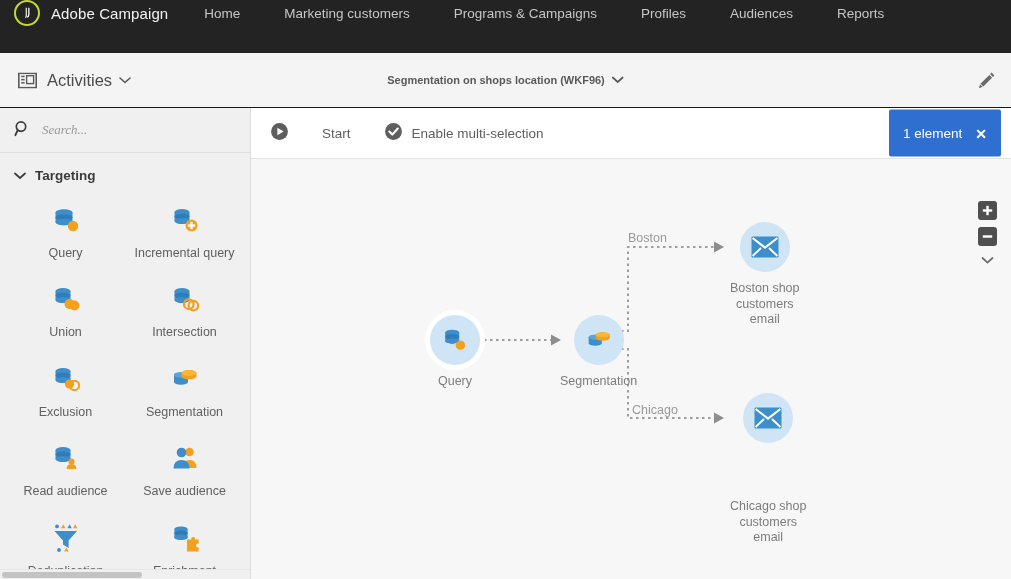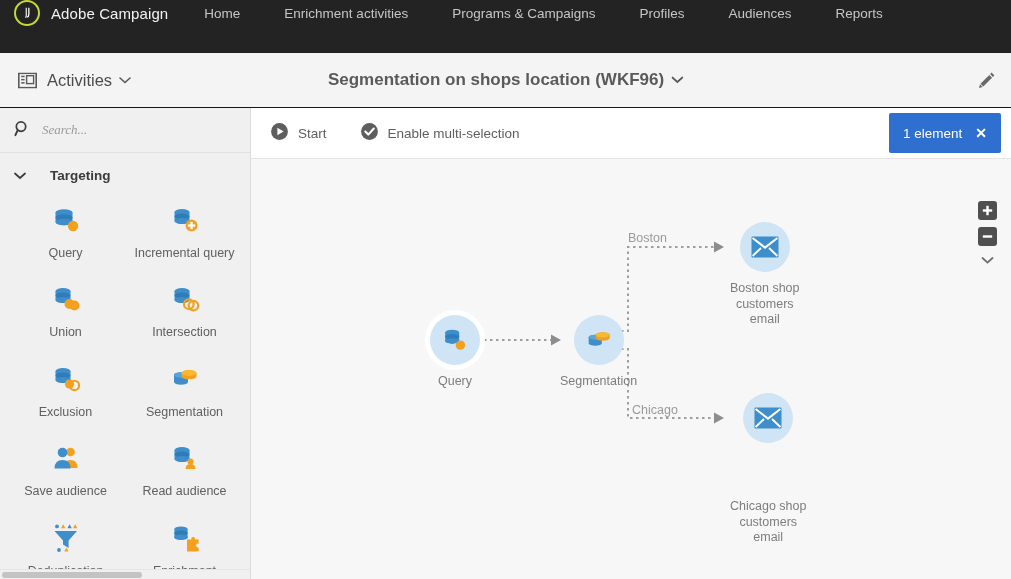--- a/index.html
+++ b/index.html
@@ -50,21 +50,21 @@
   }
   .panel-icon { width: 19px; height: 16px; flex: 0 0 auto; }
   .activities-label {
     font-size: 16.5px; color: #4b4b4b; margin-left: 10px; white-space: nowrap;
   }
   .chev { margin-left: 7px; display: inline-flex; }
   .wf-title {
     position: absolute; left: 50%; top: 50%;
     transform: translate(-50%, -50%);
     display: flex; align-items: center;
-    font-size: 17px; font-weight: bold; color: #5a5a5a;
+    font-size: 11px; font-weight: bold; color: #5a5a5a;
     white-space: nowrap; cursor: pointer;
   }
   .edit-pencil {
     position: absolute; right: 14px; top: 50%; transform: translateY(-50%);
     width: 20px; height: 20px; cursor: pointer;
   }
 
   
   .sidebar {
     position: absolute; left: 0; top: 108px;
@@ -84,21 +84,21 @@
     font-size: 13px; font-style: italic; color: #8a8a8a;
     margin-left: 11px; width: 180px;
   }
   .search-input::placeholder { color: #9a9a9a; font-style: italic; }
 
   .group-head {
     display: flex; align-items: center;
     padding: 13px 14px 9px 14px; cursor: pointer;
   }
   .group-title {
-    font-size: 13.5px; font-weight: bold; color: #3b3b3b; margin-left: 24px;
+    font-size: 13.5px; font-weight: bold; color: #3b3b3b; margin-left: 9px;
   }
   .grid {
     display: grid; grid-template-columns: 1fr 1fr;
     row-gap: 10px; padding: 4px 6px 12px 6px;
   }
   .tile {
     display: flex; flex-direction: column; align-items: center;
     padding: 6px 2px; cursor: pointer;
   }
   .tile-icon { height: 34px; display: flex; align-items: center; justify-content: center; }
@@ -118,26 +118,26 @@
   
   .canvas-toolbar {
     position: absolute; left: 251px; top: 108px;
     width: 760px; height: 51px;
     background: #ffffff; border-bottom: 1px solid #e4e4e4;
     display: flex; align-items: center;
   }
   .tb-item {
     display: flex; align-items: center; margin-left: 22px; cursor: pointer;
   }
-  .tb-item:first-child { margin-left: 19px; }
+  .tb-item:first-child { margin-left: 19px; gap: 24px; }
   .tb-label { font-size: 13.5px; color: #5e5e5e; margin-left: 9px; white-space: nowrap; }
   .element-badge {
     position: absolute; right: 10px; top: 50%; transform: translateY(-50%);
     background: #2f6fd0; color: #ffffff;
-    height: 40px; padding: 0 14px; border-radius: 2px;
+    height: 47px; padding: 0 14px; border-radius: 2px;
     display: flex; align-items: center; cursor: pointer;
   }
   .eb-text { font-size: 13.5px; white-space: nowrap; }
   .eb-x { margin-left: 13px; font-size: 14px; font-weight: bold; line-height: 1; }
 
   
   .canvas {
     position: absolute; left: 251px; top: 159px;
     width: 760px; height: 420px;
     background: #f7f7f7; overflow: hidden;
@@ -182,21 +182,21 @@
       <span class="brand-logo">
         <svg width="14" height="14" viewBox="0 0 14 14">
           <path d="M4.6 1.8 h2.2 v8.4 q0 1.6 -1.6 1.9 v-1.3 q0.5 -0.2 0.5 -0.9 v-8.1 z" fill="#ffffff"></path>
           <path d="M7.6 1.8 h1.9 v6.6 q0 2.4 -2.4 3.4 v-1.4 q1.1 -0.6 1.1 -2.1 v-6.5 z" fill="#ffffff"></path>
         </svg>
       </span>
       <span class="brand-name">Adobe Campaign</span>
     </div>
     <div class="navlinks">
       <span class="navlink">Home</span>
-      <span class="navlink">Enrichment activities</span>
+      <span class="navlink">Marketing customers</span>
       <span class="navlink">Programs &amp; Campaigns</span>
       <span class="navlink">Profiles</span>
       <span class="navlink">Audiences</span>
       <span class="navlink">Reports</span>
     </div>
   </div>
 
   <div class="subheader">
     <div class="activities-btn">
       <span class="panel-icon">
@@ -336,41 +336,41 @@
             <path d="M12.5 10 v3.4 a7.5 2.9 0 0 0 15 0 v-3.4" fill="#f2a01d"></path>
             <ellipse cx="20" cy="10" rx="7.5" ry="2.9" fill="#fbb731"></ellipse>
           </svg>
         </span>
         <span class="tile-label">Segmentation</span>
       </div>
 
       <div class="tile">
         <span class="tile-icon">
           <svg width="32" height="32" viewBox="0 0 32 32">
-            <circle cx="20.5" cy="10" r="4.3" fill="#f2a01d"></circle>
-            <path d="M13.5 26 q0 -8 7 -8 q7 0 7 8 z" fill="#f2a01d"></path>
-            <circle cx="12.5" cy="10.5" r="4.8" fill="#3d8ecb"></circle>
-            <path d="M4.5 26.5 q0 -8.6 8 -8.6 q8 0 8 8.6 z" fill="#3d8ecb"></path>
-          </svg>
-        </span>
-        <span class="tile-label">Save audience</span>
-      </div>
-
-      <div class="tile">
-        <span class="tile-icon">
-          <svg width="32" height="32" viewBox="0 0 32 32">
             <ellipse cx="13" cy="8" rx="7.5" ry="2.9" fill="#3d8ecb"></ellipse>
             <path d="M5.5 8 v9 a7.5 2.9 0 0 0 15 0 v-9" fill="#3d8ecb"></path>
             <ellipse cx="13" cy="12.5" rx="7.5" ry="2.9" fill="#2f7cb8"></ellipse>
             <ellipse cx="13" cy="17" rx="7.5" ry="2.9" fill="#3d8ecb"></ellipse>
             <circle cx="21.5" cy="19.5" r="3.1" fill="#f2a01d"></circle>
             <path d="M16.6 27 q0 -5 4.9 -5 q4.9 0 4.9 5 z" fill="#f2a01d"></path>
           </svg>
         </span>
         <span class="tile-label">Read audience</span>
+      </div>
+
+      <div class="tile">
+        <span class="tile-icon">
+          <svg width="32" height="32" viewBox="0 0 32 32">
+            <circle cx="20.5" cy="10" r="4.3" fill="#f2a01d"></circle>
+            <path d="M13.5 26 q0 -8 7 -8 q7 0 7 8 z" fill="#f2a01d"></path>
+            <circle cx="12.5" cy="10.5" r="4.8" fill="#3d8ecb"></circle>
+            <path d="M4.5 26.5 q0 -8.6 8 -8.6 q8 0 8 8.6 z" fill="#3d8ecb"></path>
+          </svg>
+        </span>
+        <span class="tile-label">Save audience</span>
       </div>
 
       <div class="tile">
         <span class="tile-icon">
           <svg width="32" height="32" viewBox="0 0 32 32">
             <circle cx="7" cy="4.4" r="1.9" fill="#3d8ecb"></circle>
             <path d="M13.2 2.2 L15.4 6.2 H11 Z" fill="#f2a01d"></path>
             <path d="M19.6 2.2 L21.8 6.2 H17.4 Z" fill="#3d8ecb"></path>
             <path d="M25.2 2.2 L27.4 6.2 H23 Z" fill="#f2a01d"></path>
             <path d="M4.5 9 H27 L18.6 18.5 V26 L13 22.5 V18.5 Z" fill="#3d8ecb"></path>

